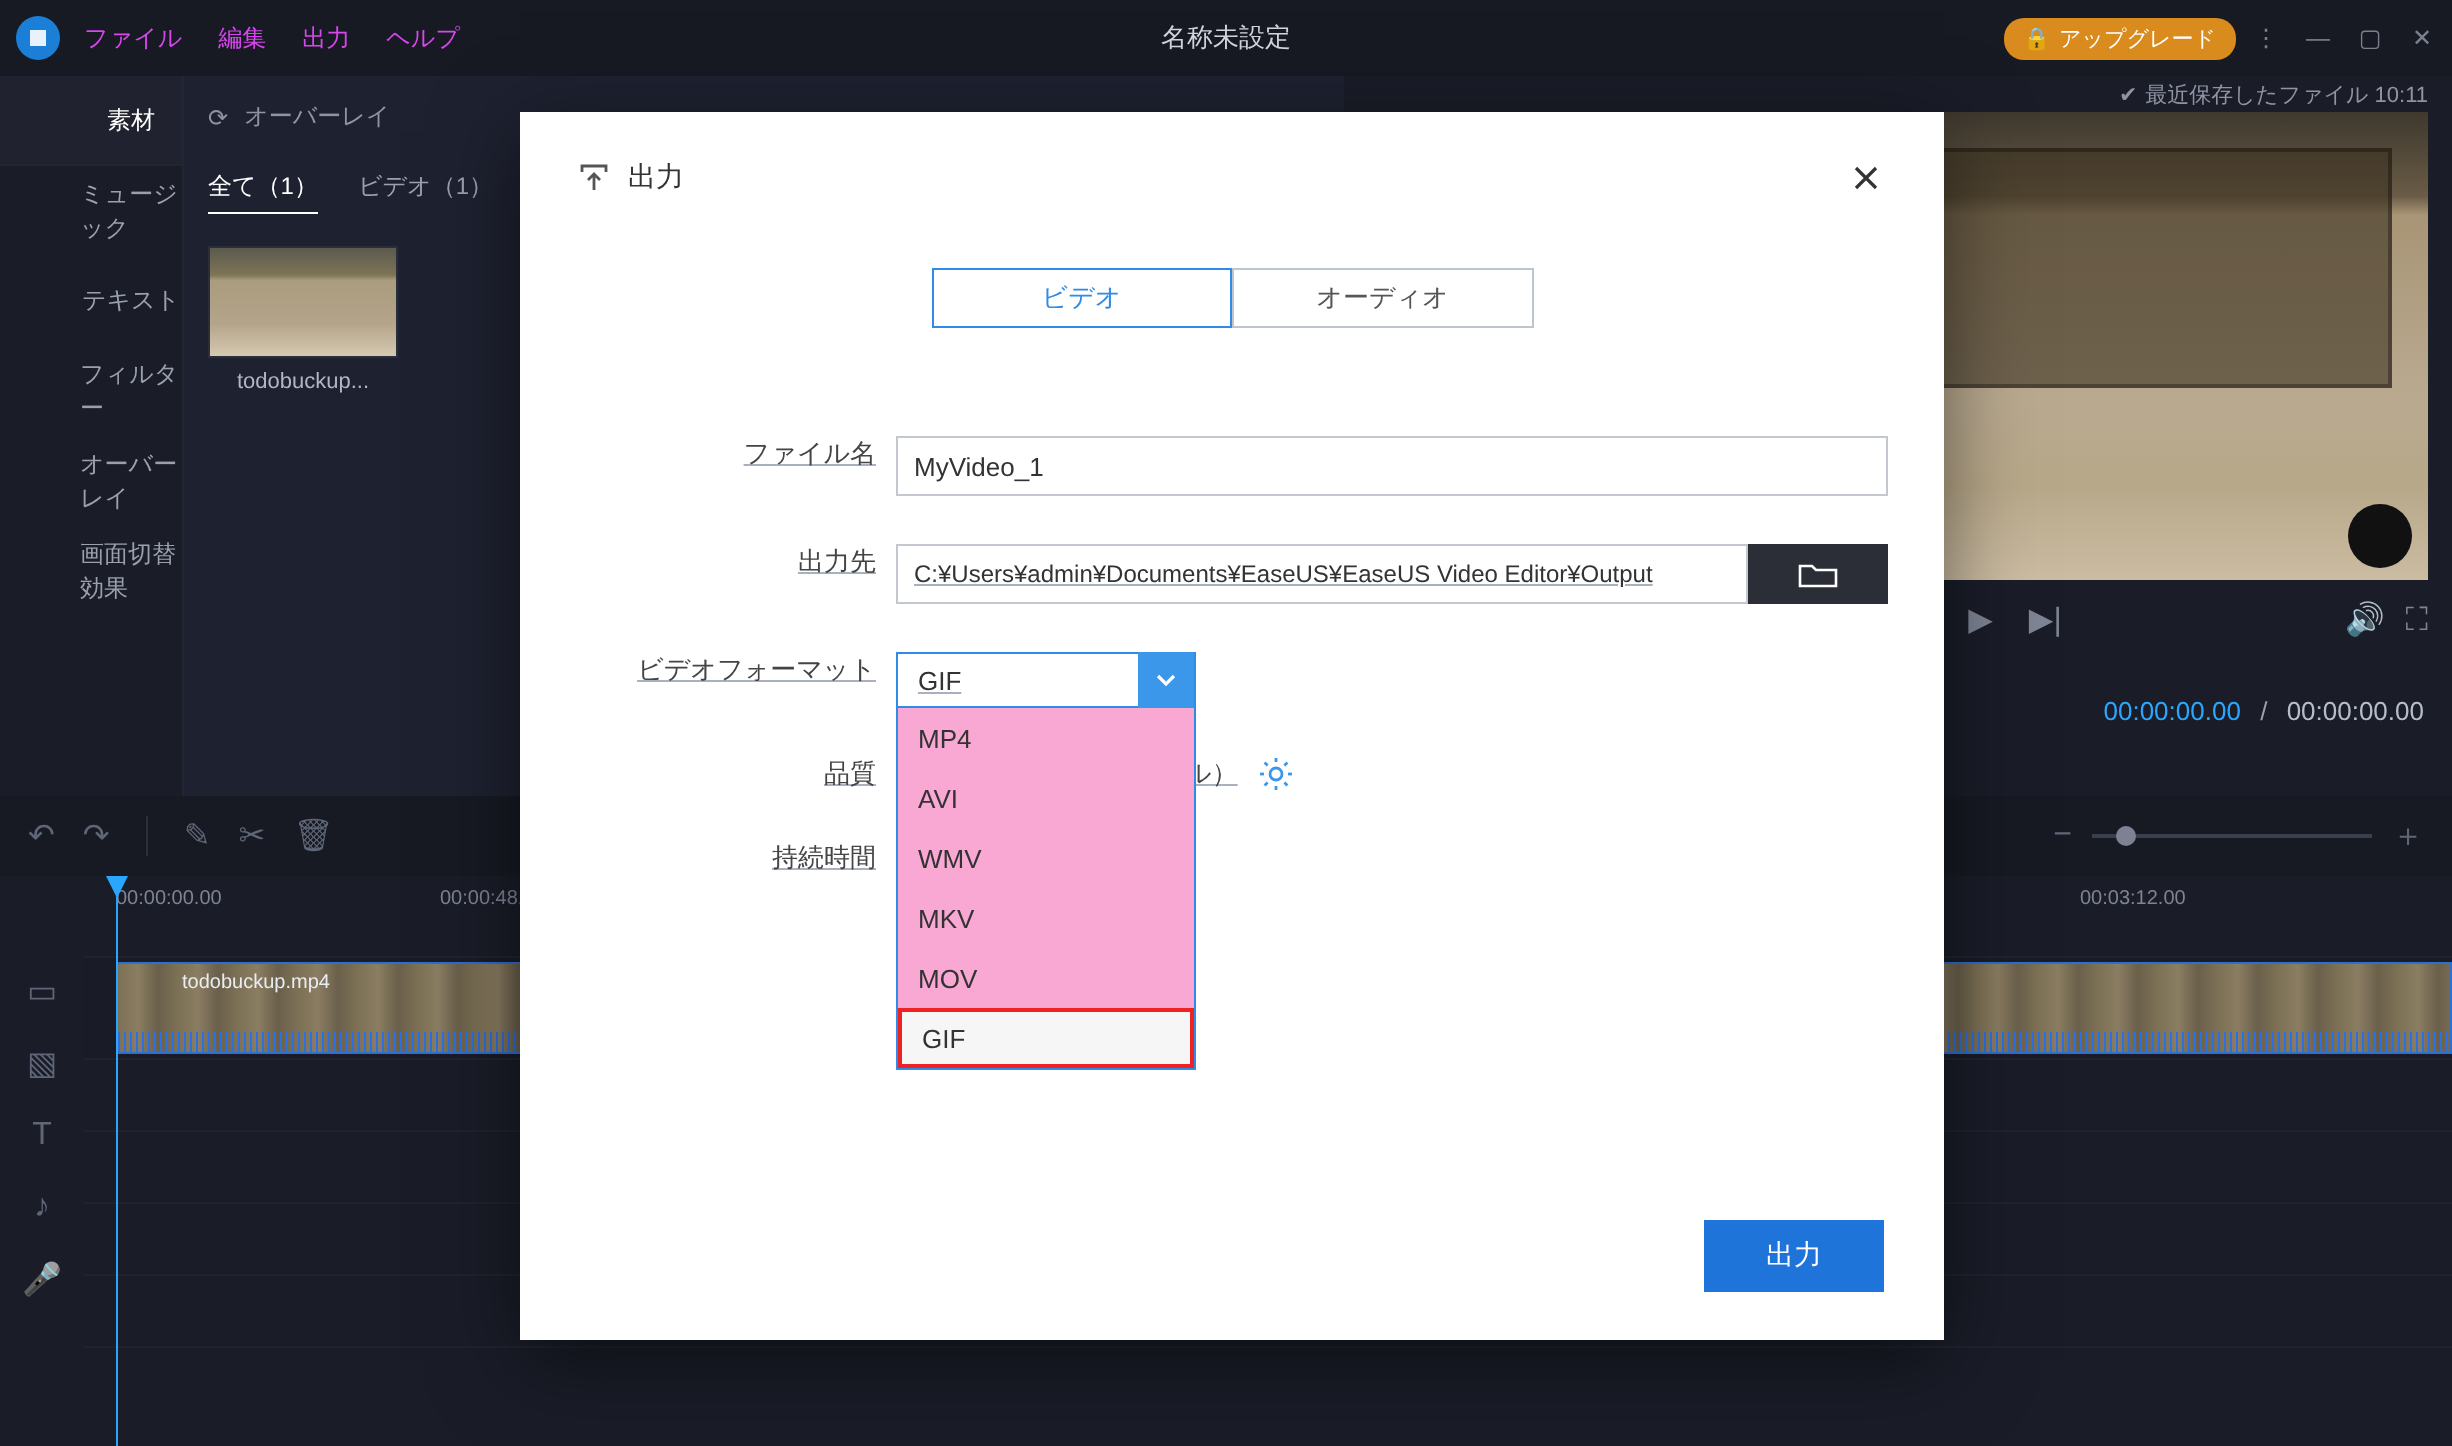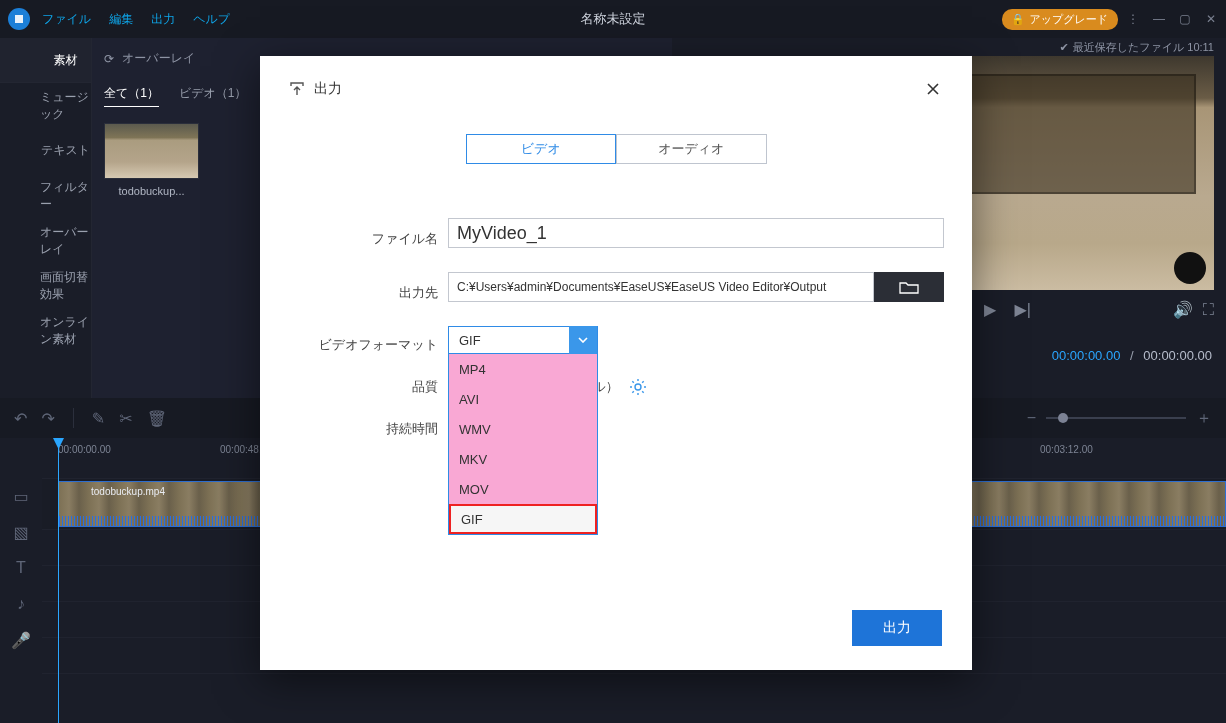--- a/index.html
+++ b/index.html
@@ -3,21 +3,21 @@
 <meta charset="utf-8">
 <style>
 * { box-sizing: border-box; margin: 0; padding: 0; font-family: "Segoe UI", Meiryo, sans-serif; }
 body { background: #1a1d28; width: 1226px; height: 723px; overflow: hidden; position: relative; color: #a9b0bf; }
 
 
 .topbar { height: 38px; background: #171a23; display: flex; align-items: center; padding: 0 8px; }
 .logo { width: 22px; height: 22px; border-radius: 50%; background: #1b7fd8; display:flex; align-items:center; justify-content:center; margin-right: 12px;}
 .logo svg{width:12px;height:12px;}
 .menu-items { display: flex; gap: 18px; font-size: 12px; }
-.menu-items span { color: #0ea5e9; }
+.menu-items span { color: #d946ef; }
 .title-center { position:absolute; left:50%; transform:translateX(-50%); font-size: 13px; color: #cfd4de;}
 .top-right { margin-left:auto; display:flex; align-items:center; gap:8px;}
 .upgrade-btn { background: #d98b1e; color: #fff; font-size: 11px; padding: 3px 10px; border-radius: 10px; display:flex; align-items:center; gap:4px;}
 .win-icons { display:flex; gap:12px; color:#7a8090; font-size:12px;}
 .win-icons span{width:14px; display:inline-flex; align-items:center; justify-content:center;}
 
 .meta-line { position:absolute; top:40px; right:12px; color:#8e94a4; font-size:11px; display:flex; align-items:center; gap:4px;}
 
 
 .left-sidebar { position:absolute; top:38px; left:0; width:92px; height:360px; background:#1a1d28; border-right:1px solid #232632;}
@@ -69,24 +69,24 @@
 
 
 .modal{position:absolute; top:56px; left:260px; width:712px; height:614px; background:#fff; padding:22px 28px 24px 28px; box-shadow:0 10px 40px rgba(0,0,0,0.5);}
 .modal .mhead{display:flex; align-items:center; font-size:14px; color:#333;}
 .modal .mhead .close{margin-left:auto; width:22px; height:22px; display:flex; align-items:center; justify-content:center; cursor:pointer;}
 .seg-tabs{margin:34px auto 0 auto; display:flex; width:301px;}
 .seg-tabs .seg{flex:1; height:30px; display:flex; align-items:center; justify-content:center; font-size:13px; border:1px solid #2f8be6;}
 .seg-tabs .seg.video{color:#2f8be6;}
 .seg-tabs .seg.audio{color:#555; border-color:#bfc5cf;}
 .form{margin-top:54px;}
-.frow{display:flex; align-items:flex-end; margin-bottom:24px;}
+.frow{display:flex; align-items:flex-start; margin-bottom:24px;text-decoration:underline;}
 .frow label{width:150px; text-align:right; font-size:13px; color:#444;}
 .frow .field{margin-left:10px;}
-.text-input{width:496px; height:30px; border:1px solid #c3c7cf; padding:0 8px; font-size:18px; color:#333;}
+.text-input{width:496px; height:30px; border:1px solid #c3c7cf; padding:0 8px; font-size:13px; color:#333;}
 .path-wrap{display:flex;}
 .path-input{width:426px; height:30px; border:1px solid #c3c7cf; padding:0 8px; font-size:12px; color:#333;}
 .browse{width:70px; height:30px; background:#2b2e36; display:flex; align-items:center; justify-content:center;}
 .select-wrap{position:relative; width:150px;}
 .select-box{height:28px; border:1px solid #2f8be6; display:flex; align-items:center; padding:0 10px; font-size:13px; color:#333; justify-content:space-between;}
 .select-box .chev{width:28px; height:28px; margin-right:-10px; background:#3a97ea; display:flex; align-items:center; justify-content:center;}
 .dropdown{position:absolute; top:28px; left:0; width:150px; border:1px solid #2f8be6; border-top:none; background:#f9a8d4;}
 .dropdown .opt{height:30px; display:flex; align-items:center; padding:0 10px; font-size:13px; color:#333;}
 .dropdown .opt.hl{border:2px solid #e22; background:#f6f6f6;}
 .quality-row{display:flex; align-items:center; gap:10px; margin-left:20px;}
@@ -131,21 +131,20 @@
   <span>最近保存したファイル 10:11</span>
 </div>
 
 <div class="left-sidebar">
   <div class="item active">素材</div>
   <div class="item">ミュージック</div>
   <div class="item">テキスト</div>
   <div class="item">フィルター</div>
   <div class="item">オーバーレイ</div>
   <div class="item">画面切替効果</div>
-  <div class="item">オンライン素材</div>
 </div>
 
 <div class="media-panel">
   <div class="import-row">
     <span>⟳</span>
     <span>オーバーレイ</span>
   </div>
   <div class="tabs-row">
     <span class="t active">全て（1）</span>
     <span class="t">ビデオ（1）</span>

